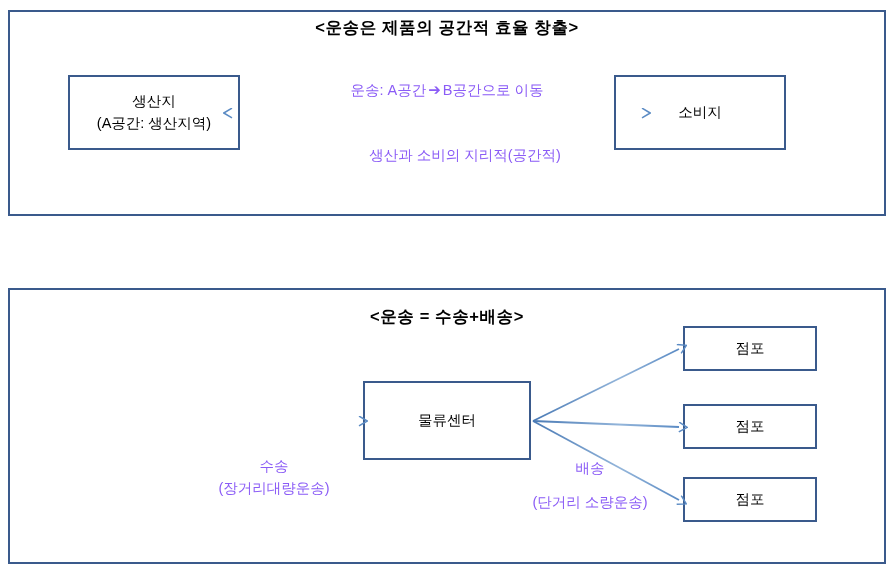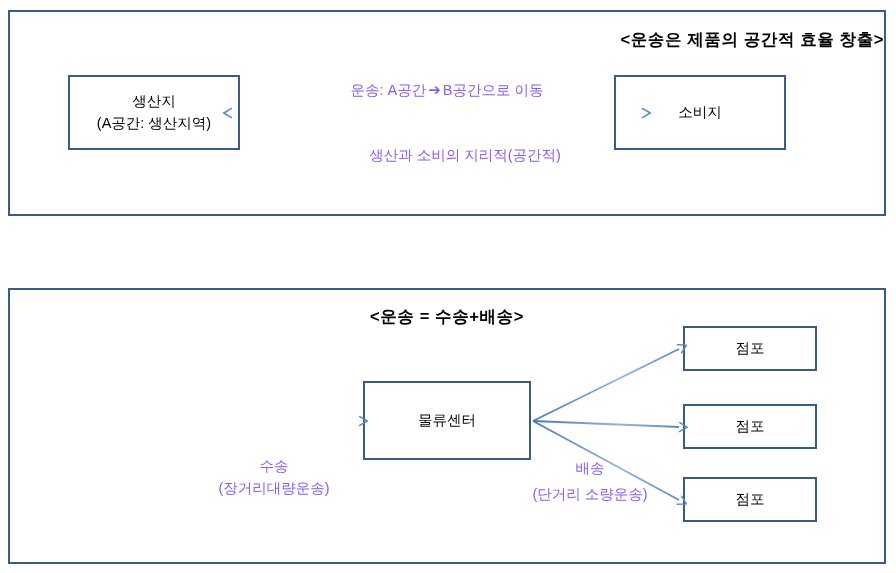--- a/index.html
+++ b/index.html
@@ -43,21 +43,21 @@
     left: 0;
     width: 100%;
     text-align: center;
     font-weight: bold;
     font-size: 16.5px;
     letter-spacing: 0.6px;
     color: #000000;
     white-space: nowrap;
   }
 
-  #panel-1 .panel-title { top: 17px; text-align: right; }
+  #panel-1 .panel-title { top: 5px; }
   #panel-2 .panel-title { top: 16px; }
 
   .node {
     position: absolute;
     border: 2px solid #3a5a8c;
     background: #ffffff;
     box-sizing: border-box;
     display: flex;
     flex-direction: column;
     align-items: center;
@@ -188,16 +188,16 @@
     <line x1="523" y1="131" x2="669" y2="210" stroke="url(#fade-out)" stroke-width="1.8" marker-end="url(#ah2)"></line>
   </svg>
 
   <div class="caption" style="left:180px; top:165px; width:168px;">
     <span>수송</span>
     <span class="sub" style="margin-top:0;">(장거리대량운송)</span>
   </div>
 
   <div class="caption" style="left:495px; top:167px; width:170px;">
     <span>배송</span>
-    <span class="sub" style="margin-top:4px;">(단거리 소량운송)</span>
+    <span class="sub" style="margin-top:12px;">(단거리 소량운송)</span>
   </div>
 
 </div>
 
 </body></html>

